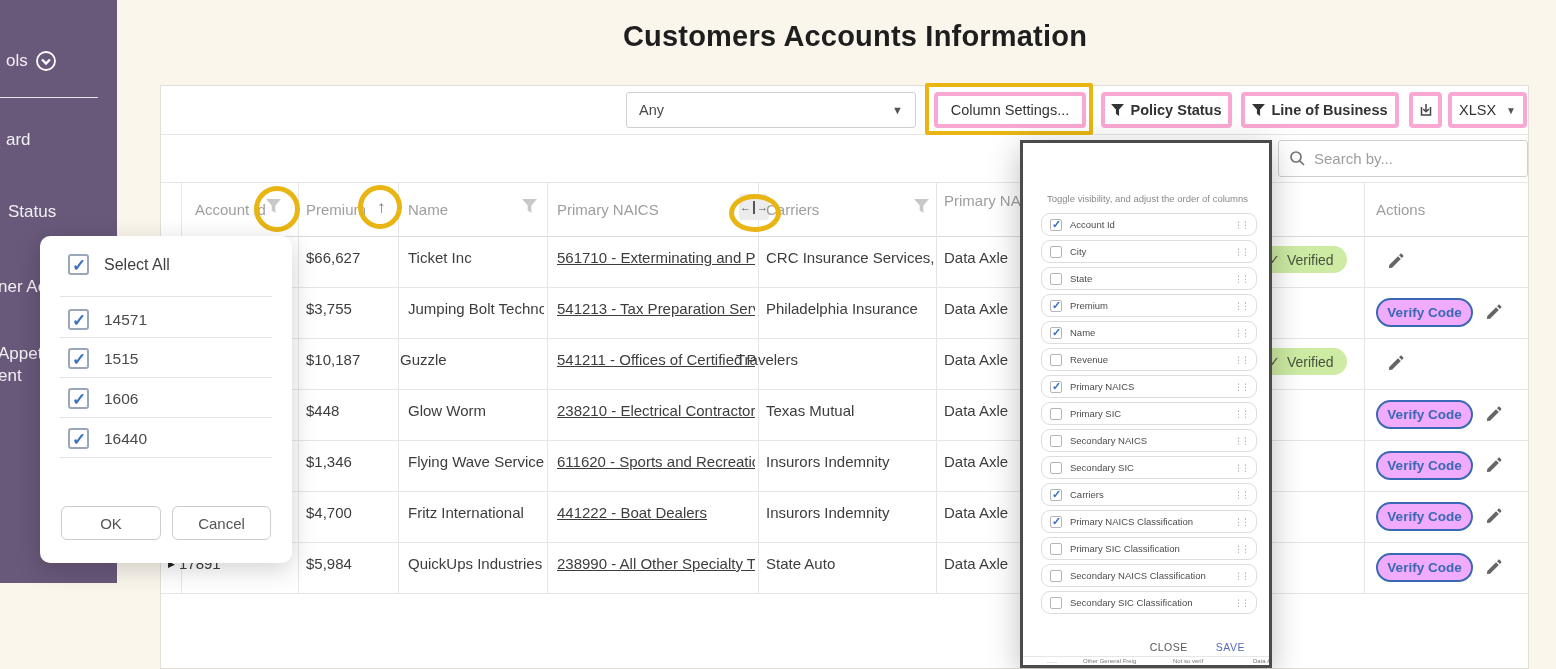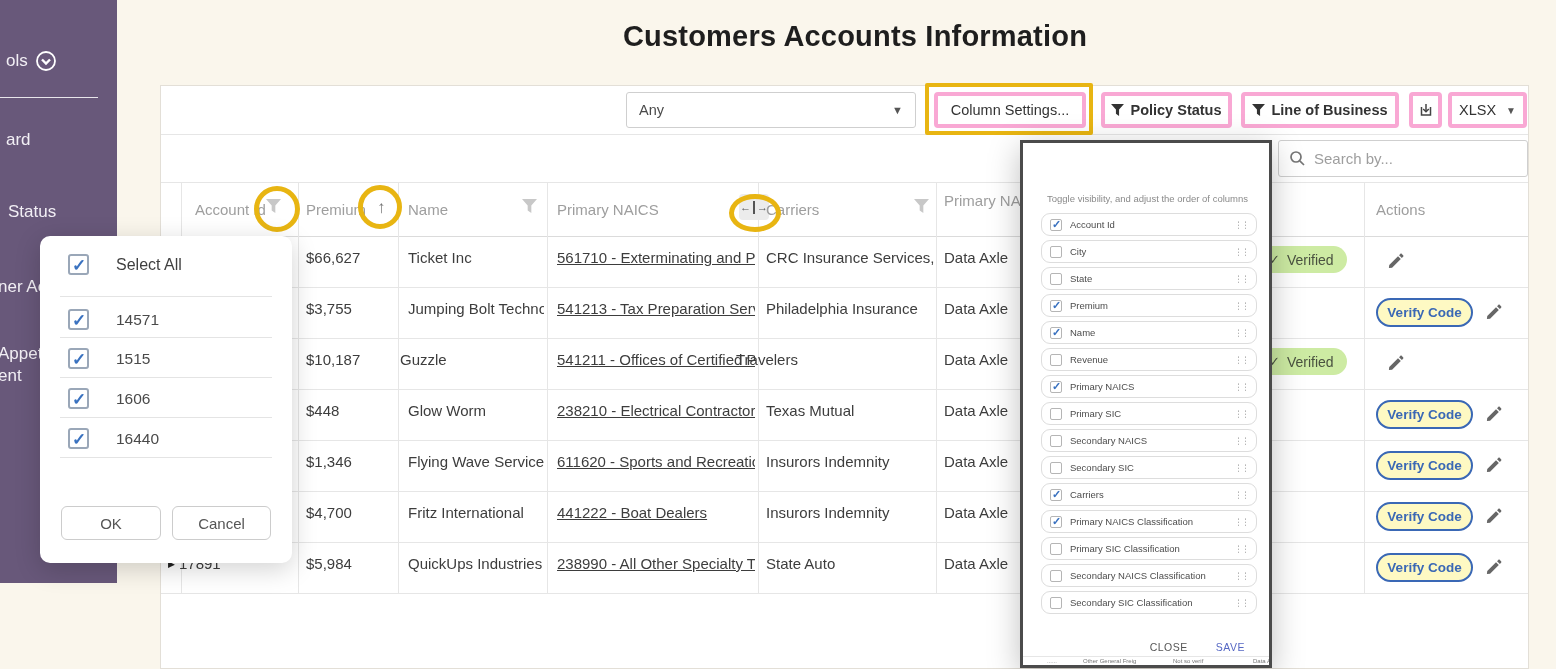--- a/index.html
+++ b/index.html
@@ -41,32 +41,32 @@
   .resize-box { position:absolute; width:30px; height:26px; background:#ECECEC; border-radius:4px; display:flex; align-items:center; justify-content:center; gap:1px; color:#555; font-size:10px; }
   .resize-box .bar { width:2px; height:13px; background:#555; margin:0 1px; }
 
   
   .row { position:absolute; left:0; width:100%; height:51px; }
   .cell { position:absolute; top:13px; font-size:15px; color:#3d3d3d; white-space:nowrap; overflow:hidden; }
   .exp { top:17px; font-size:9px; color:#222; }
   .naics-link { text-decoration:underline; color:#3d3d3d; cursor:pointer; }
   .badge { position:absolute; top:10px; height:27px; border-radius:14px; background:#CDEBA3; color:#4A5240; font-size:14px; display:flex; align-items:center; padding:0 13px; gap:7px; white-space:nowrap; }
   .badge .chk { font-size:13px; }
-  .verify-btn { position:absolute; top:11px; width:97px; height:29px; border:2px solid #3A68B5; border-radius:15px; background:#fef9c3; color:#3A68B5; font-weight:bold; font-size:13.5px; display:flex; align-items:center; justify-content:center; }
+  .verify-btn { position:absolute; top:11px; width:97px; height:29px; border:2px solid #3A68B5; border-radius:15px; background:#f0abfc; color:#3A68B5; font-weight:bold; font-size:13.5px; display:flex; align-items:center; justify-content:center; }
   .pencil { position:absolute; top:16px; width:18px; height:18px; }
 
   
   .anno { position:absolute; border:5px solid #E8B512; border-radius:50%; z-index:40; background:transparent; }
   #anno-rect { position:absolute; left:925px; top:83px; width:168px; height:52px; border:4px solid #E8B512; border-radius:2px; z-index:40; }
 
   
   #filter-popup { position:absolute; left:40px; top:236px; width:252px; height:327px; background:#fff; border-radius:10px; box-shadow:0 6px 26px rgba(0,0,0,.18); z-index:50; }
   .cb { display:inline-block; width:21px; height:21px; border:2px solid #9AA7B8; border-radius:3px; background:#fff; position:relative; }
   .cb[data-checked="true"]::after { content:"✓"; position:absolute; left:2px; top:-1px; font-size:17px; font-weight:bold; color:#3A72C0; }
-  .fp-row { position:absolute; left:28px; display:flex; align-items:center; gap:27px; }
+  .fp-row { position:absolute; left:28px; display:flex; align-items:center; gap:15px; }
   .fp-row .lbl { font-size:15.5px; color:#4A4A4A; }
   .fp-div { position:absolute; left:20px; width:212px; height:1px; background:#E4E4E4; }
   .fp-btn { position:absolute; height:34px; border:1px solid #CCC; border-radius:6px; background:#fff; font-size:15px; color:#555; display:flex; align-items:center; justify-content:center; }
 
   
   #modal { position:absolute; left:1020px; top:140px; width:252px; height:528px; background:#fff; border:3px solid #4B4B4B; z-index:60; box-shadow:0 8px 30px rgba(0,0,0,.25); }
   #modal-header { position:absolute; left:0; top:0; width:100%; height:40px; border-bottom:1px solid #E3E3E3; }
   #modal-title { position:absolute; left:24px; top:13px; font-size:13px; color:#3A3A3A; }
   #modal-close { position:absolute; right:14px; top:10px; font-size:15px; color:#555; cursor:pointer; }
   #modal-subtitle { position:absolute; left:24px; top:50px; font-size:9.5px; color:#8A8A8A; }

